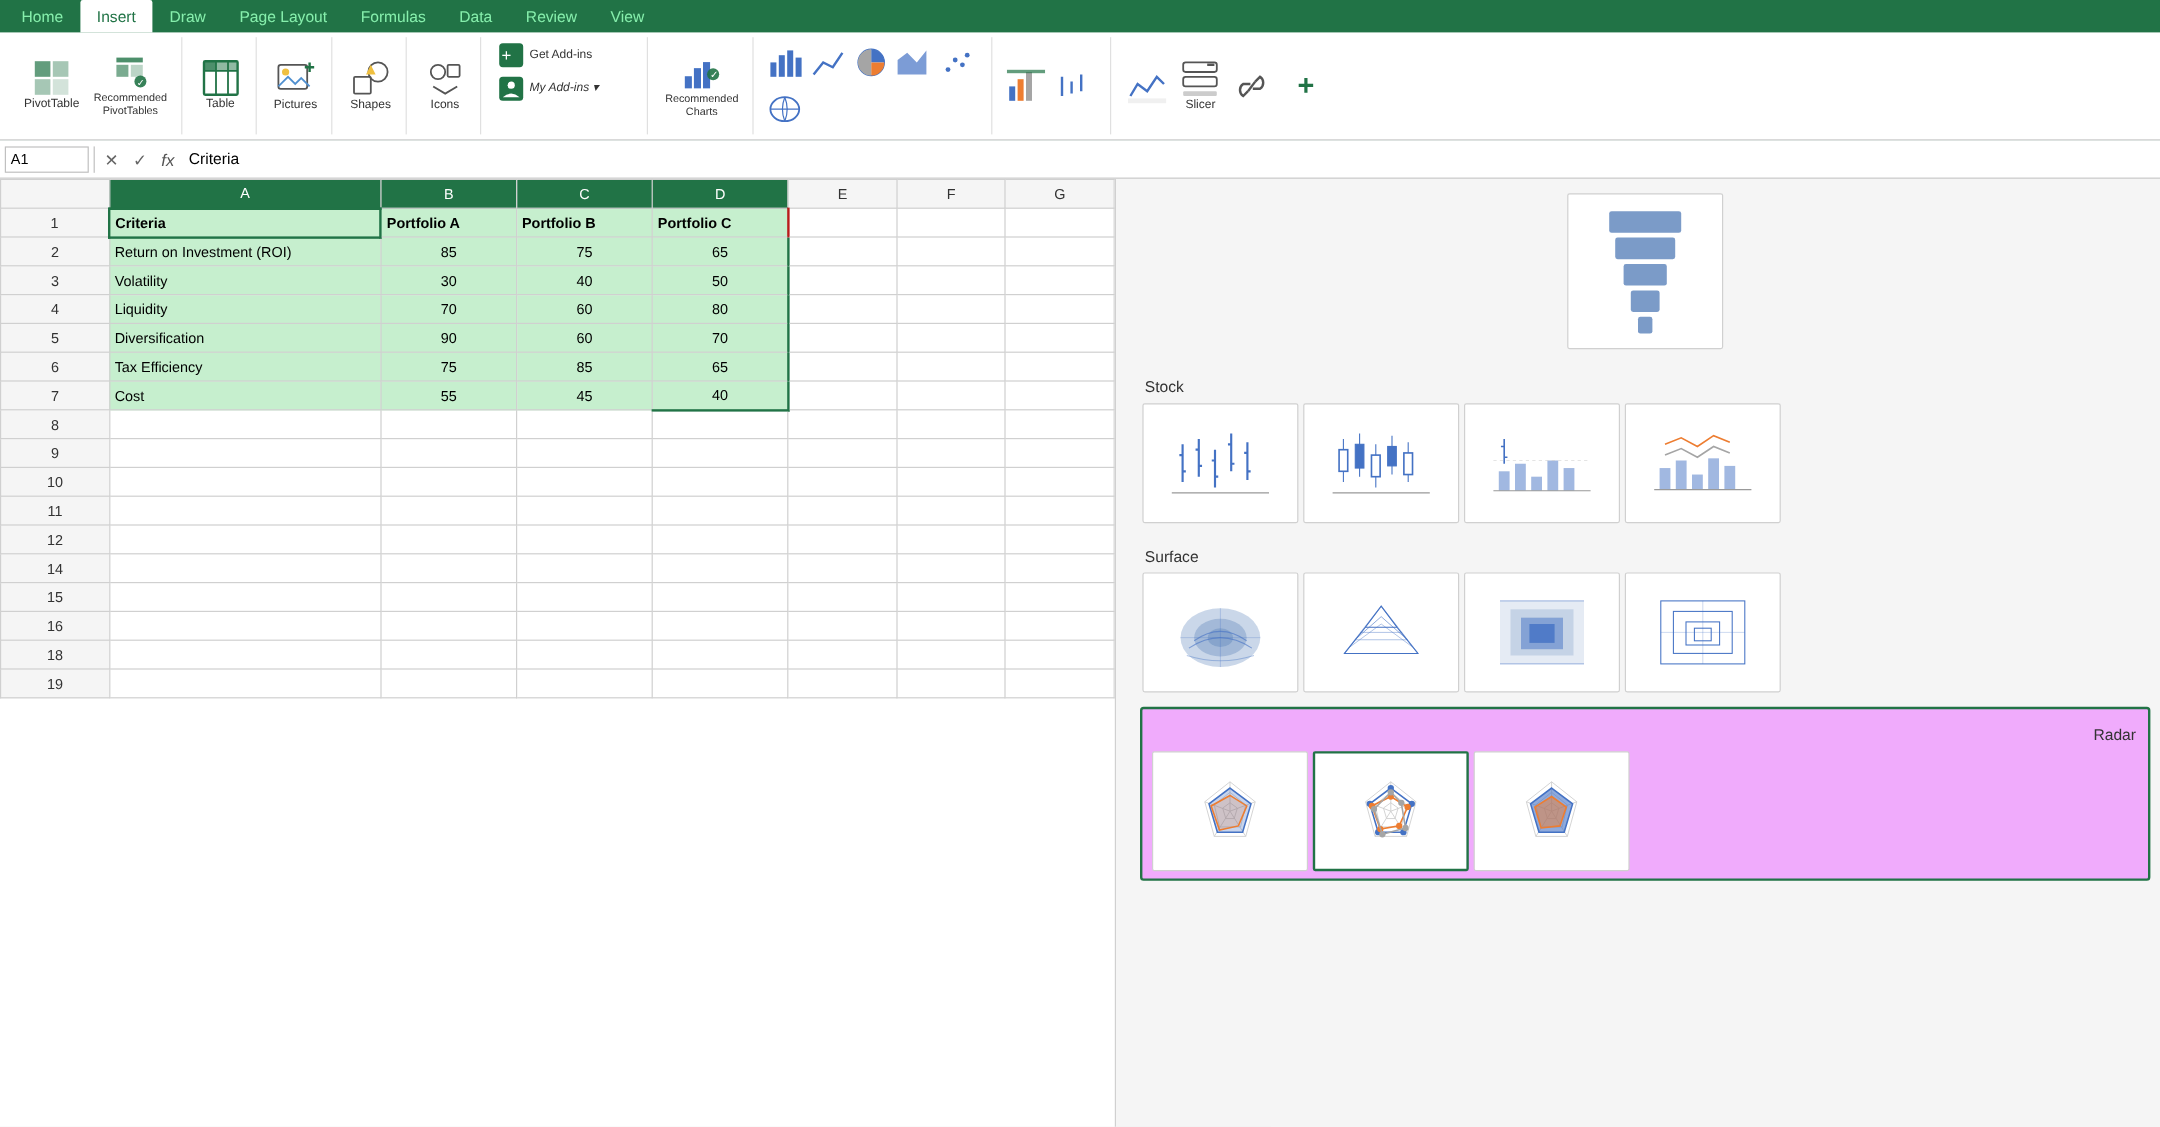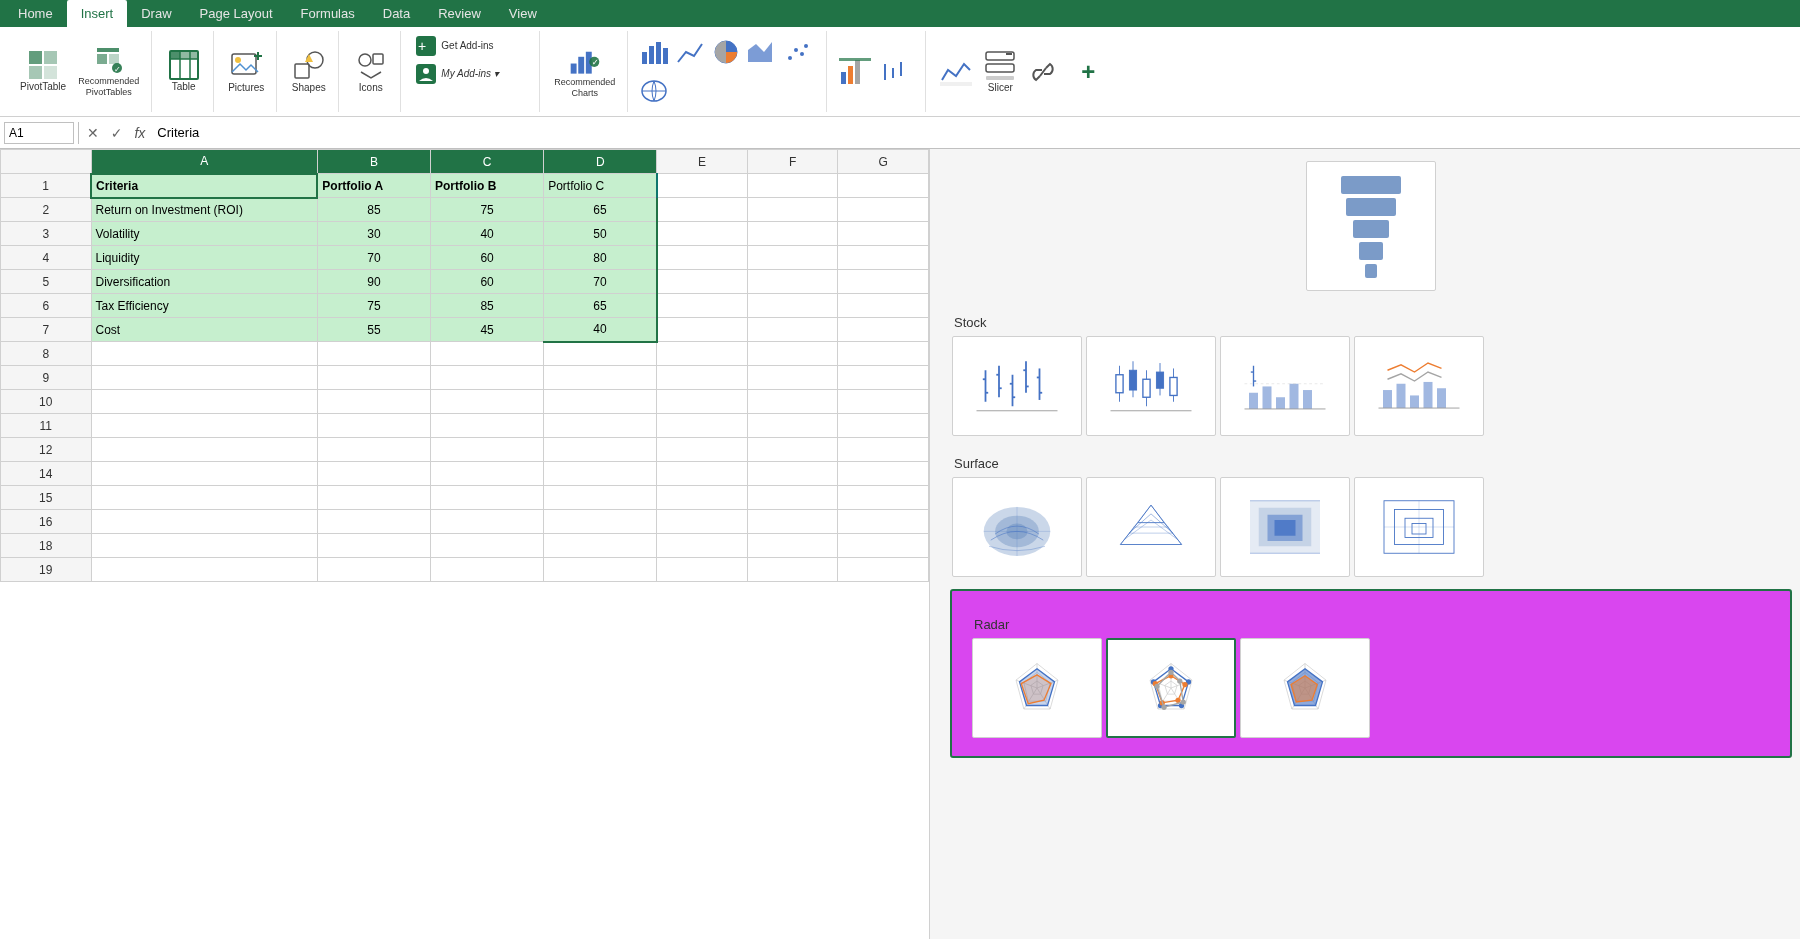--- a/index.html
+++ b/index.html
@@ -1,21 +1,21 @@
 <!DOCTYPE html>
 <html><head>
   <meta charset="utf-8">
   <style>
     * { box-sizing: border-box; margin: 0; padding: 0; }
     body { font-family: 'Segoe UI', Arial, sans-serif; font-size: 13px; background: #f0f0f0; width: 1800px; height: 939px; overflow: hidden; }
 
     
     .ribbon { background: #217346; display: flex; flex-direction: column; }
     .ribbon-tabs { display: flex; background: #217346; padding: 0 4px; }
-    .ribbon-tab { color: #e5e5e5; padding: 6px 14px; font-size: 13px; cursor: pointer; }
+    .ribbon-tab { color: #86efac; padding: 6px 14px; font-size: 13px; cursor: pointer; }
     .ribbon-tab.active { background: white; color: #217346; border-radius: 2px 2px 0 0; }
     .ribbon-content { background: white; border-bottom: 1px solid #d0d0d0; display: flex; align-items: stretch; padding: 4px 8px; gap: 2px; min-height: 90px; }
     .ribbon-group { display: flex; flex-direction: column; align-items: center; justify-content: space-between; padding: 2px 8px; border-right: 1px solid #e0e0e0; min-width: 60px; }
     .ribbon-group:last-child { border-right: none; }
     .ribbon-group-items { display: flex; gap: 4px; align-items: center; flex: 1; }
     .ribbon-group-label { font-size: 10px; color: #666; text-align: center; margin-top: 2px; }
     .ribbon-btn { display: flex; flex-direction: column; align-items: center; cursor: pointer; padding: 2px 4px; border-radius: 3px; min-width: 40px; }
     .ribbon-btn-icon { width: 32px; height: 32px; display: flex; align-items: center; justify-content: center; }
     .ribbon-btn-label { font-size: 10px; color: #333; text-align: center; line-height: 1.2; }
     .ribbon-small-btn { display: flex; flex-direction: column; align-items: center; cursor: pointer; padding: 1px 2px; border-radius: 2px; font-size: 9px; color: #333; }
@@ -48,21 +48,21 @@
     .section-label { font-size: 13px; color: #333; margin: 8px 0 6px 0; padding: 0 4px; }
     .chart-grid { display: flex; flex-wrap: wrap; gap: 4px; padding: 0 2px; }
     .chart-item { width: 130px; height: 100px; background: white; border: 1px solid #d0d0d0; border-radius: 2px; display: flex; align-items: center; justify-content: center; cursor: pointer; }
     .chart-item.selected { border: 2px solid #217346; }
     .chart-item svg { width: 90px; height: 70px; }
 
     
     .top-chart { width: 130px; height: 130px; background: white; border: 1px solid #d0d0d0; border-radius: 2px; display: flex; align-items: center; justify-content: center; margin: 4px; cursor: pointer; }
 
     
-    .radar-section { border: 2px solid #217346; border-radius: 3px; padding: 18px; background: #d946ef; }
+    .radar-section { border: 2px solid #217346; border-radius: 3px; padding: 6px; background: #f0abfc; text-align: right; }
 
     
     .data-selected { background: #c6efce; }
   </style>
 </head>
 <body>
 
 <div class="ribbon">
   <div class="ribbon-tabs">
     <div class="ribbon-tab">Home</div>
@@ -347,21 +347,21 @@
           <th class="col-header" style="width:80px;">G</th>
         </tr>
       </thead>
       <tbody>
 
         <tr>
           <td class="row-num">1</td>
           <td class="cell cell-criteria data-selected" style="border: 2px solid #217346; font-weight:bold;">Criteria</td>
           <td class="cell cell-header-row data-selected" style="font-weight:bold;">Portfolio A</td>
           <td class="cell cell-header-row data-selected" style="font-weight:bold;">Portfolio B</td>
-          <td class="cell cell-header-row data-selected" style="font-weight:normal; border-right: 2px solid #0f766e;">Portfolio C</td>
+          <td class="cell cell-header-row data-selected" style="font-weight:bold; border-right: 2px solid #b91c1c;">Portfolio C</td>
           <td class="cell"></td>
           <td class="cell"></td>
           <td class="cell"></td>
         </tr>
 
         <tr>
           <td class="row-num">2</td>
           <td class="cell data-selected">Return on Investment (ROI)</td>
           <td class="cell cell-number data-selected">85</td>
           <td class="cell cell-number data-selected">75</td>

